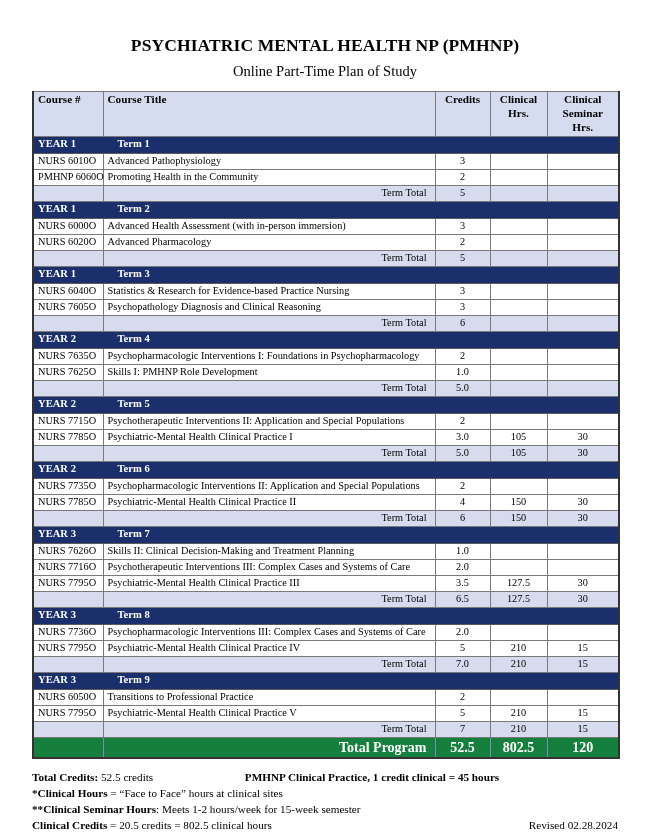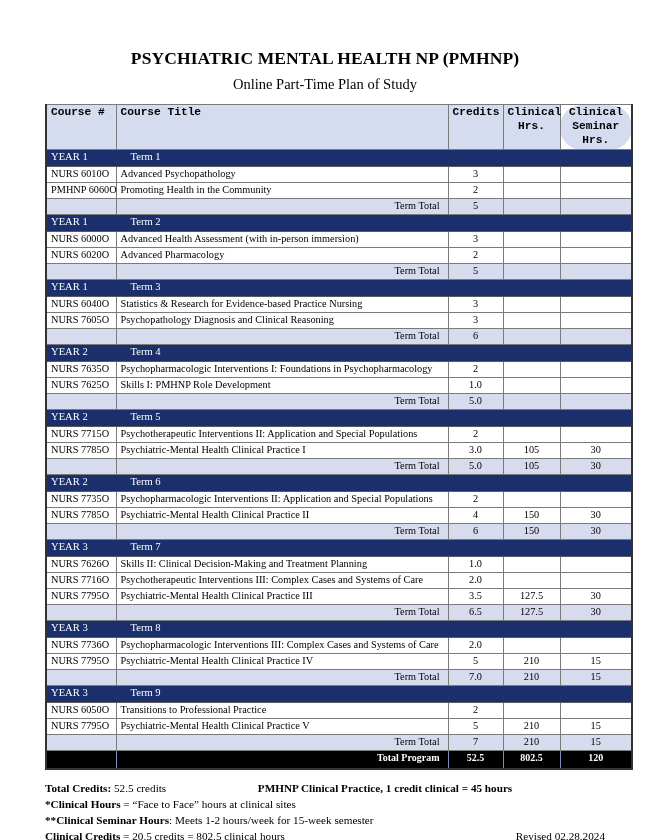--- a/index.html
+++ b/index.html
@@ -13,21 +13,21 @@
     background: #ffffff;
     font-family: "Liberation Serif", "DejaVu Serif", serif;
     color: #000000;
     overflow: hidden;
   }
   .page {
     width: 650px;
     height: 733px;
     position: relative;
     box-sizing: border-box;
-    padding: 13px;
+    padding: 0;
   }
   .title-block {
     padding-top: 36px;
     text-align: center;
   }
   .doc-title {
     font-size: 17.5px;
     font-weight: bold;
     letter-spacing: 0.1px;
     margin: 0 0 9px 0;
@@ -63,32 +63,31 @@
 
   thead th {
     background: #d5dcef;
     font-weight: bold;
     font-size: 11.2px;
     text-align: left;
     height: 42px;
     vertical-align: top;
     padding-top: 3px;
     border: 1px solid #5a5a5a;
-    font-family: Liberation Mono, monospace;
   }
   thead th.num {
     text-align: center;
   }
   thead th.outer-left { border-left: 2px solid #333; }
-  thead th.outer-right { border-right: 2px solid #333; border-radius: 22px; }
+  thead th.outer-right { border-right: 2px solid #333; }
 
   tr.section-row td {
     background: #1a2f6b;
     color: #ffffff;
-    font-weight: normal;
+    font-weight: bold;
     font-size: 10.6px;
     height: 14px;
     padding-top: 1px;
     padding-bottom: 1px;
     border-color: #1a2f6b;
     border-top: 1px solid #5a5a5a;
     border-bottom: 1px solid #5a5a5a;
   }
   tr.section-row td.year-cell {
     padding-left: 4px;
@@ -118,24 +117,24 @@
   }
   tr.total-row td.label {
     text-align: right;
     padding-right: 8px;
   }
   tr.total-row td.num { text-align: center; }
   tr.total-row td.first { border-left: 2px solid #333; }
   tr.total-row td.last { border-right: 2px solid #333; }
 
   tr.program-row td {
-    background: #000000;
+    background: #15803d;
     color: #ffffff;
     font-weight: bold;
-    font-size: 10px;
+    font-size: 14px;
     height: 15px;
     border-color: #7a8cbb;
     border-bottom: 2px solid #333;
     margin-left: 26px;
   }
   tr.program-row td.label {
     text-align: right;
     padding-right: 8px;
   }
   tr.program-row td.num { text-align: center; }
@@ -187,21 +186,21 @@
       <tbody id="table-body">
           <tr class="section-row">
             <td class="year-cell">YEAR 1</td>
             <td class="term-cell">Term 1</td>
             <td class="blank-cell"></td>
             <td class="blank-cell"></td>
             <td class="blank-cell last"></td>
           </tr>
           <tr class="course-row">
             <td class="code">NURS 6010O</td>
-            <td>Advanced Psychopathology</td>
+            <td>Advanced Pathophysiology</td>
             <td class="num">3</td>
             <td class="num"></td>
             <td class="num last"></td>
           </tr>
           <tr class="course-row">
             <td class="code">PMHNP 6060O</td>
             <td>Promoting Health in the Community</td>
             <td class="num">2</td>
             <td class="num"></td>
             <td class="num last"></td>

